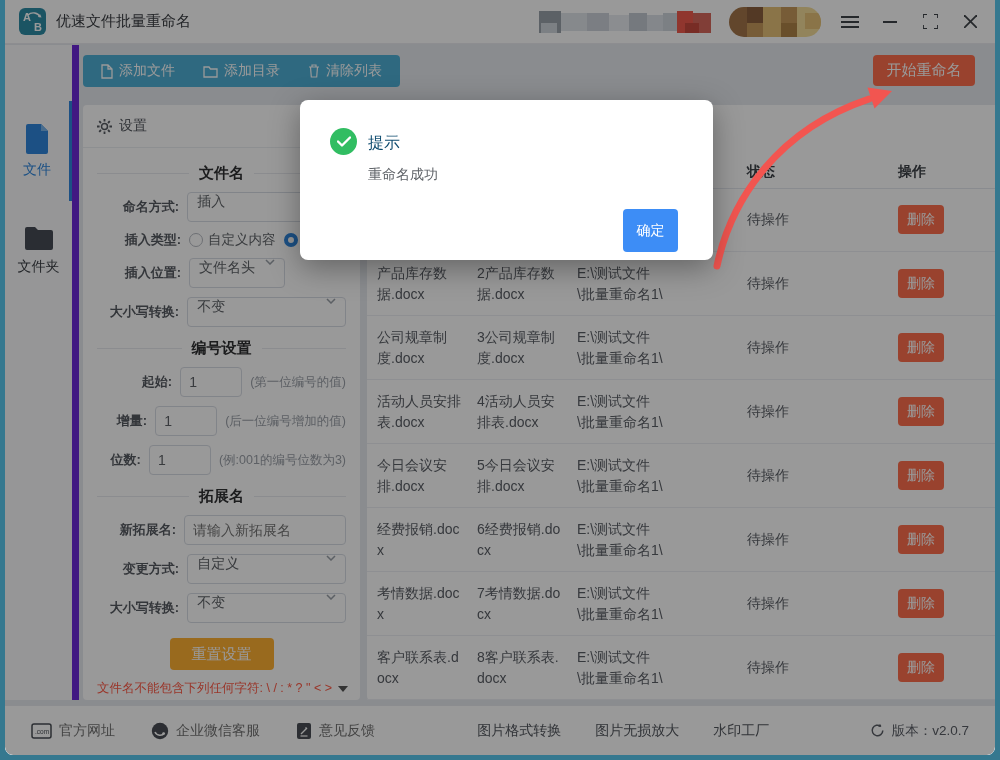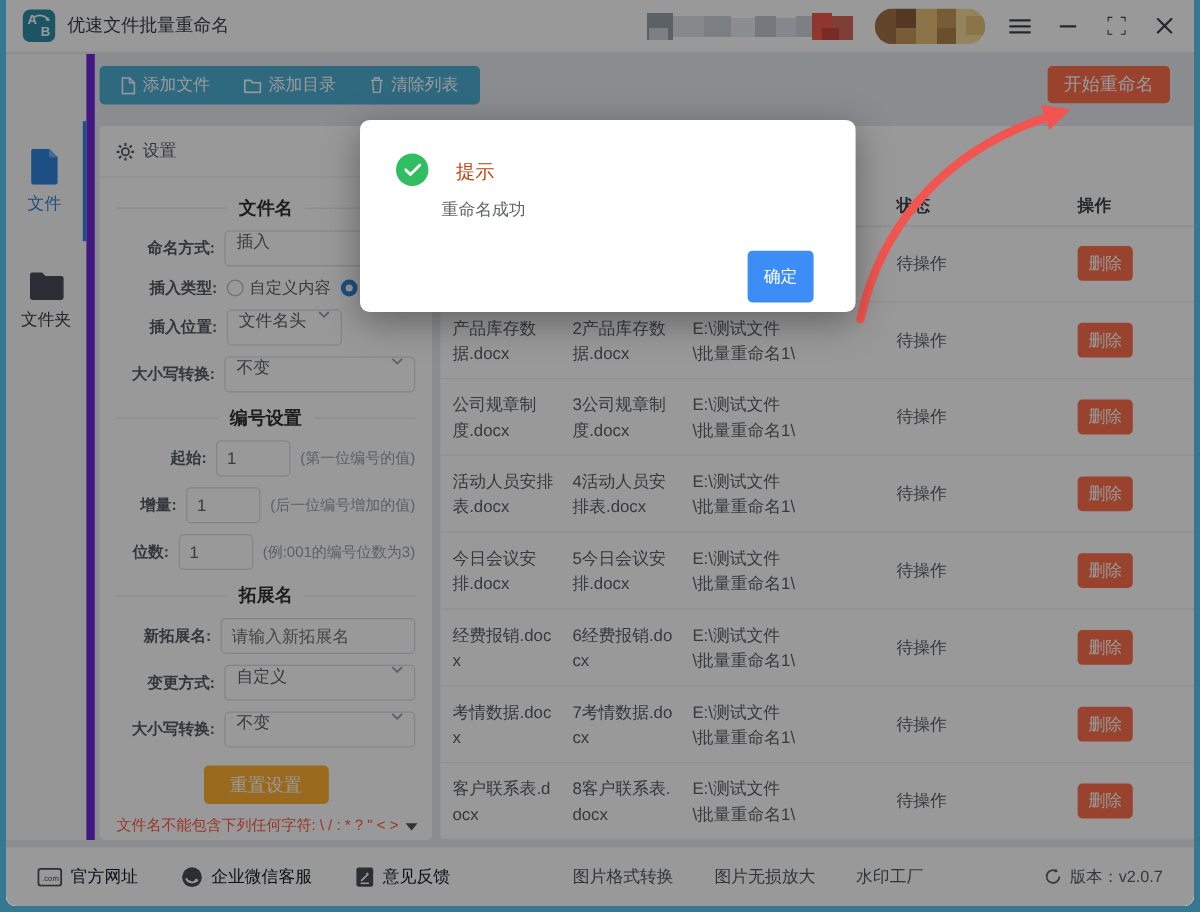--- a/index.html
+++ b/index.html
@@ -74,32 +74,32 @@
   .delbtn{width:46px;height:29px;background:#ff6f4d;border:none;border-radius:4px;color:#fff;font-size:14px;cursor:pointer;}
   
   .sbar{position:absolute;right:8px;top:50px;bottom:4px;width:13px;background:#f2f3f6;border-radius:2px;cursor:pointer;}
   .sb-up,.sb-dn{position:absolute;left:2px;width:0;height:0;border-left:4.5px solid transparent;border-right:4.5px solid transparent;}
   .sb-up{top:4px;border-bottom:6px solid #8a8f96;}
   .sb-dn{bottom:4px;border-top:6px solid #8a8f96;}
   .sb-thumb{position:absolute;left:1px;right:1px;top:15px;bottom:18px;background:#c2c6cd;border-radius:5px;cursor:pointer;}
   
   .footer{position:absolute;left:0;right:0;bottom:0;height:50px;background:#fff;border-top:1px solid #e8e9ee;
     display:flex;align-items:center;padding:0 26px;box-sizing:border-box;}
-  .f-item{display:flex;align-items:center;gap:7px;font-size:14px;color:#0f172a;cursor:pointer;margin-right:36px;}
+  .f-item{display:flex;align-items:center;gap:7px;font-size:14px;color:#737373;cursor:pointer;margin-right:36px;}
   .f-link{font-size:14px;color:#53575e;cursor:pointer;margin-right:34px;}
   .f-spacer{flex:1;}
   .f-version{display:flex;align-items:center;gap:7px;font-size:13.5px;color:#5a5e66;}
   
   .dim{position:absolute;inset:0;background:rgba(0,0,0,0.40);z-index:40;border-radius:0 0 8px 8px;}
   .arrowlayer{position:absolute;inset:0;z-index:45;pointer-events:none;}
   .modal{position:absolute;left:295px;top:100px;width:413px;height:160px;background:#fff;border-radius:8px;
     box-shadow:0 8px 30px rgba(0,0,0,.35);z-index:50;}
   .m-icon{position:absolute;left:30px;top:28px;width:27px;height:27px;border-radius:50%;background:#31bd62;
     display:flex;align-items:center;justify-content:center;}
-  .m-title{position:absolute;left:80px;top:33px;font-size:16px;color:#c2410c;}
+  .m-title{position:absolute;left:68px;top:33px;font-size:16px;color:#0c4a6e;}
   .m-msg{position:absolute;left:68px;top:66px;font-size:14px;color:#5f6368;}
   .okbtn{position:absolute;left:323px;top:109px;width:55px;height:43px;background:#3d8df6;border:none;
     border-radius:4px;color:#fff;font-size:14px;cursor:pointer;}
 </style>
 </head>
 <body>
 
 <div class="stage">
   <div class="win">
 

